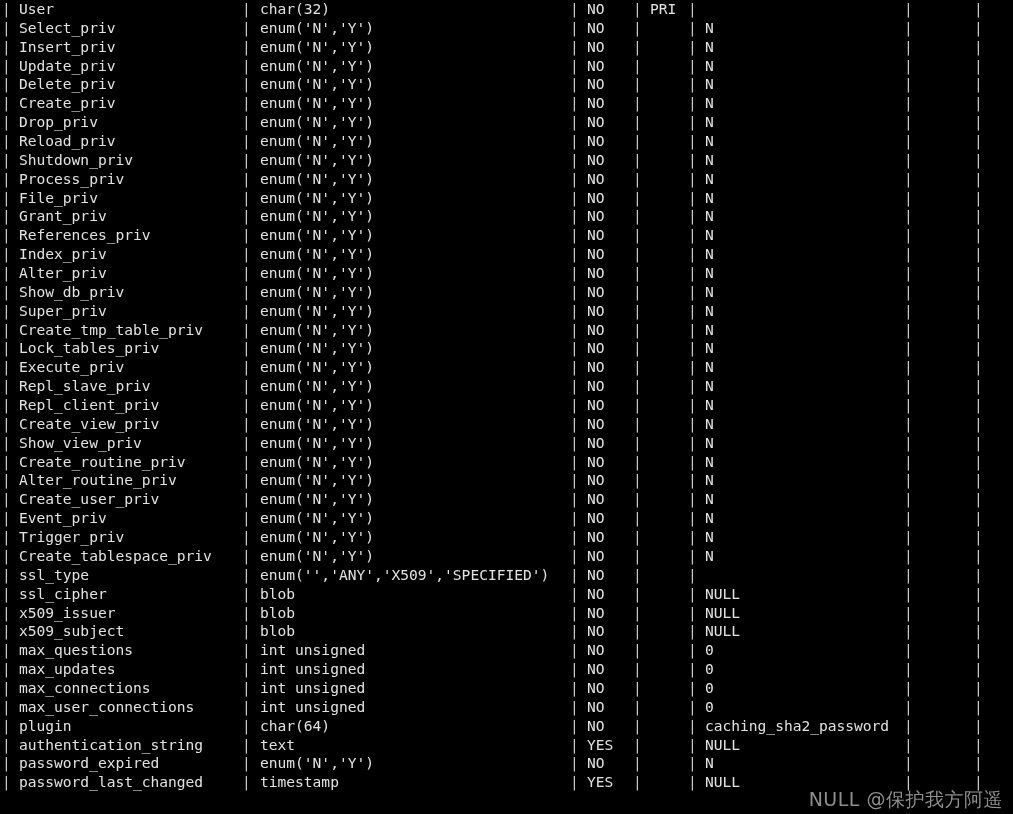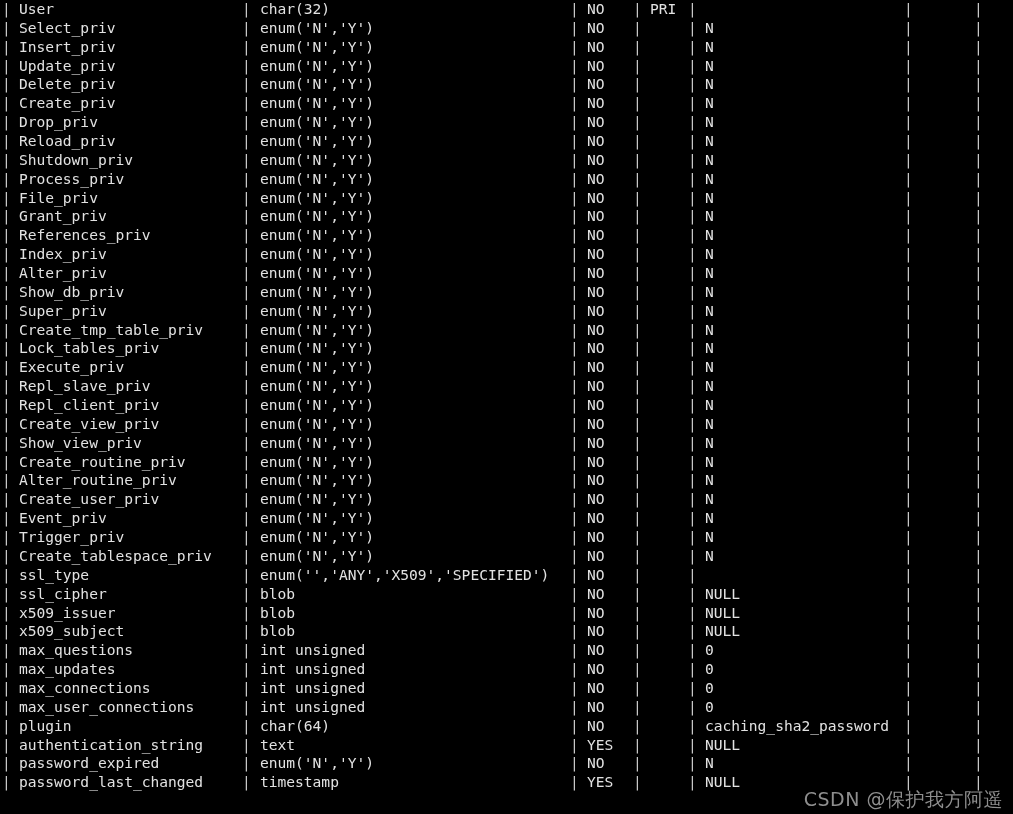--- a/index.html
+++ b/index.html
@@ -121,14 +121,14 @@
       <div class="row"><span class="pipe p0" style="color: rgb(200, 200, 200);">|</span><span class="pipe p1" style="color: rgb(200, 200, 200);">|</span><span class="pipe p2" style="color: rgb(200, 200, 200);">|</span><span class="pipe p3" style="color: rgb(200, 200, 200);">|</span><span class="pipe p4" style="color: rgb(200, 200, 200);">|</span><span class="pipe p5" style="color: rgb(200, 200, 200);">|</span><span class="pipe p6" style="color: rgb(200, 200, 200);">|</span><span class="cell c-field" style="color: rgb(226, 226, 226);">max_questions</span><span class="cell c-type" style="color: rgb(226, 226, 226);">int unsigned</span><span class="cell c-null" style="color: rgb(226, 226, 226);">NO</span><span class="cell c-key" style="color: rgb(226, 226, 226);"></span><span class="cell c-default" style="color: rgb(226, 226, 226);">0</span></div>
       <div class="row"><span class="pipe p0" style="color: rgb(200, 200, 200);">|</span><span class="pipe p1" style="color: rgb(200, 200, 200);">|</span><span class="pipe p2" style="color: rgb(200, 200, 200);">|</span><span class="pipe p3" style="color: rgb(200, 200, 200);">|</span><span class="pipe p4" style="color: rgb(200, 200, 200);">|</span><span class="pipe p5" style="color: rgb(200, 200, 200);">|</span><span class="pipe p6" style="color: rgb(200, 200, 200);">|</span><span class="cell c-field" style="color: rgb(226, 226, 226);">max_updates</span><span class="cell c-type" style="color: rgb(226, 226, 226);">int unsigned</span><span class="cell c-null" style="color: rgb(226, 226, 226);">NO</span><span class="cell c-key" style="color: rgb(226, 226, 226);"></span><span class="cell c-default" style="color: rgb(226, 226, 226);">0</span></div>
       <div class="row"><span class="pipe p0" style="color: rgb(200, 200, 200);">|</span><span class="pipe p1" style="color: rgb(200, 200, 200);">|</span><span class="pipe p2" style="color: rgb(200, 200, 200);">|</span><span class="pipe p3" style="color: rgb(200, 200, 200);">|</span><span class="pipe p4" style="color: rgb(200, 200, 200);">|</span><span class="pipe p5" style="color: rgb(200, 200, 200);">|</span><span class="pipe p6" style="color: rgb(200, 200, 200);">|</span><span class="cell c-field" style="color: rgb(226, 226, 226);">max_connections</span><span class="cell c-type" style="color: rgb(226, 226, 226);">int unsigned</span><span class="cell c-null" style="color: rgb(226, 226, 226);">NO</span><span class="cell c-key" style="color: rgb(226, 226, 226);"></span><span class="cell c-default" style="color: rgb(226, 226, 226);">0</span></div>
       <div class="row"><span class="pipe p0" style="color: rgb(200, 200, 200);">|</span><span class="pipe p1" style="color: rgb(200, 200, 200);">|</span><span class="pipe p2" style="color: rgb(200, 200, 200);">|</span><span class="pipe p3" style="color: rgb(200, 200, 200);">|</span><span class="pipe p4" style="color: rgb(200, 200, 200);">|</span><span class="pipe p5" style="color: rgb(200, 200, 200);">|</span><span class="pipe p6" style="color: rgb(200, 200, 200);">|</span><span class="cell c-field" style="color: rgb(226, 226, 226);">max_user_connections</span><span class="cell c-type" style="color: rgb(226, 226, 226);">int unsigned</span><span class="cell c-null" style="color: rgb(226, 226, 226);">NO</span><span class="cell c-key" style="color: rgb(226, 226, 226);"></span><span class="cell c-default" style="color: rgb(226, 226, 226);">0</span></div>
       <div class="row"><span class="pipe p0" style="color: rgb(200, 200, 200);">|</span><span class="pipe p1" style="color: rgb(200, 200, 200);">|</span><span class="pipe p2" style="color: rgb(200, 200, 200);">|</span><span class="pipe p3" style="color: rgb(200, 200, 200);">|</span><span class="pipe p4" style="color: rgb(200, 200, 200);">|</span><span class="pipe p5" style="color: rgb(200, 200, 200);">|</span><span class="pipe p6" style="color: rgb(200, 200, 200);">|</span><span class="cell c-field" style="color: rgb(226, 226, 226);">plugin</span><span class="cell c-type" style="color: rgb(226, 226, 226);">char(64)</span><span class="cell c-null" style="color: rgb(226, 226, 226);">NO</span><span class="cell c-key" style="color: rgb(226, 226, 226);"></span><span class="cell c-default" style="color: rgb(226, 226, 226);">caching_sha2_password</span></div>
       <div class="row"><span class="pipe p0" style="color: rgb(200, 200, 200);">|</span><span class="pipe p1" style="color: rgb(200, 200, 200);">|</span><span class="pipe p2" style="color: rgb(200, 200, 200);">|</span><span class="pipe p3" style="color: rgb(200, 200, 200);">|</span><span class="pipe p4" style="color: rgb(200, 200, 200);">|</span><span class="pipe p5" style="color: rgb(200, 200, 200);">|</span><span class="pipe p6" style="color: rgb(200, 200, 200);">|</span><span class="cell c-field" style="color: rgb(226, 226, 226);">authentication_string</span><span class="cell c-type" style="color: rgb(226, 226, 226);">text</span><span class="cell c-null" style="color: rgb(226, 226, 226);">YES</span><span class="cell c-key" style="color: rgb(226, 226, 226);"></span><span class="cell c-default" style="color: rgb(226, 226, 226);">NULL</span></div>
       <div class="row"><span class="pipe p0" style="color: rgb(200, 200, 200);">|</span><span class="pipe p1" style="color: rgb(200, 200, 200);">|</span><span class="pipe p2" style="color: rgb(200, 200, 200);">|</span><span class="pipe p3" style="color: rgb(200, 200, 200);">|</span><span class="pipe p4" style="color: rgb(200, 200, 200);">|</span><span class="pipe p5" style="color: rgb(200, 200, 200);">|</span><span class="pipe p6" style="color: rgb(200, 200, 200);">|</span><span class="cell c-field" style="color: rgb(226, 226, 226);">password_expired</span><span class="cell c-type" style="color: rgb(226, 226, 226);">enum('N','Y')</span><span class="cell c-null" style="color: rgb(226, 226, 226);">NO</span><span class="cell c-key" style="color: rgb(226, 226, 226);"></span><span class="cell c-default" style="color: rgb(226, 226, 226);">N</span></div>
       <div class="row"><span class="pipe p0" style="color: rgb(200, 200, 200);">|</span><span class="pipe p1" style="color: rgb(200, 200, 200);">|</span><span class="pipe p2" style="color: rgb(200, 200, 200);">|</span><span class="pipe p3" style="color: rgb(200, 200, 200);">|</span><span class="pipe p4" style="color: rgb(200, 200, 200);">|</span><span class="pipe p5" style="color: rgb(200, 200, 200);">|</span><span class="pipe p6" style="color: rgb(200, 200, 200);">|</span><span class="cell c-field" style="color: rgb(226, 226, 226);">password_last_changed</span><span class="cell c-type" style="color: rgb(226, 226, 226);">timestamp</span><span class="cell c-null" style="color: rgb(226, 226, 226);">YES</span><span class="cell c-key" style="color: rgb(226, 226, 226);"></span><span class="cell c-default" style="color: rgb(226, 226, 226);">NULL</span></div>
     </div>
 
-  <div id="watermark" style="color: rgb(155, 155, 155);">CSDN @保护我方阿遥</div>
+  <div id="watermark" style="color: rgb(155, 155, 155);">NULL @保护我方阿遥</div>
 </div>
 
 </body></html>

